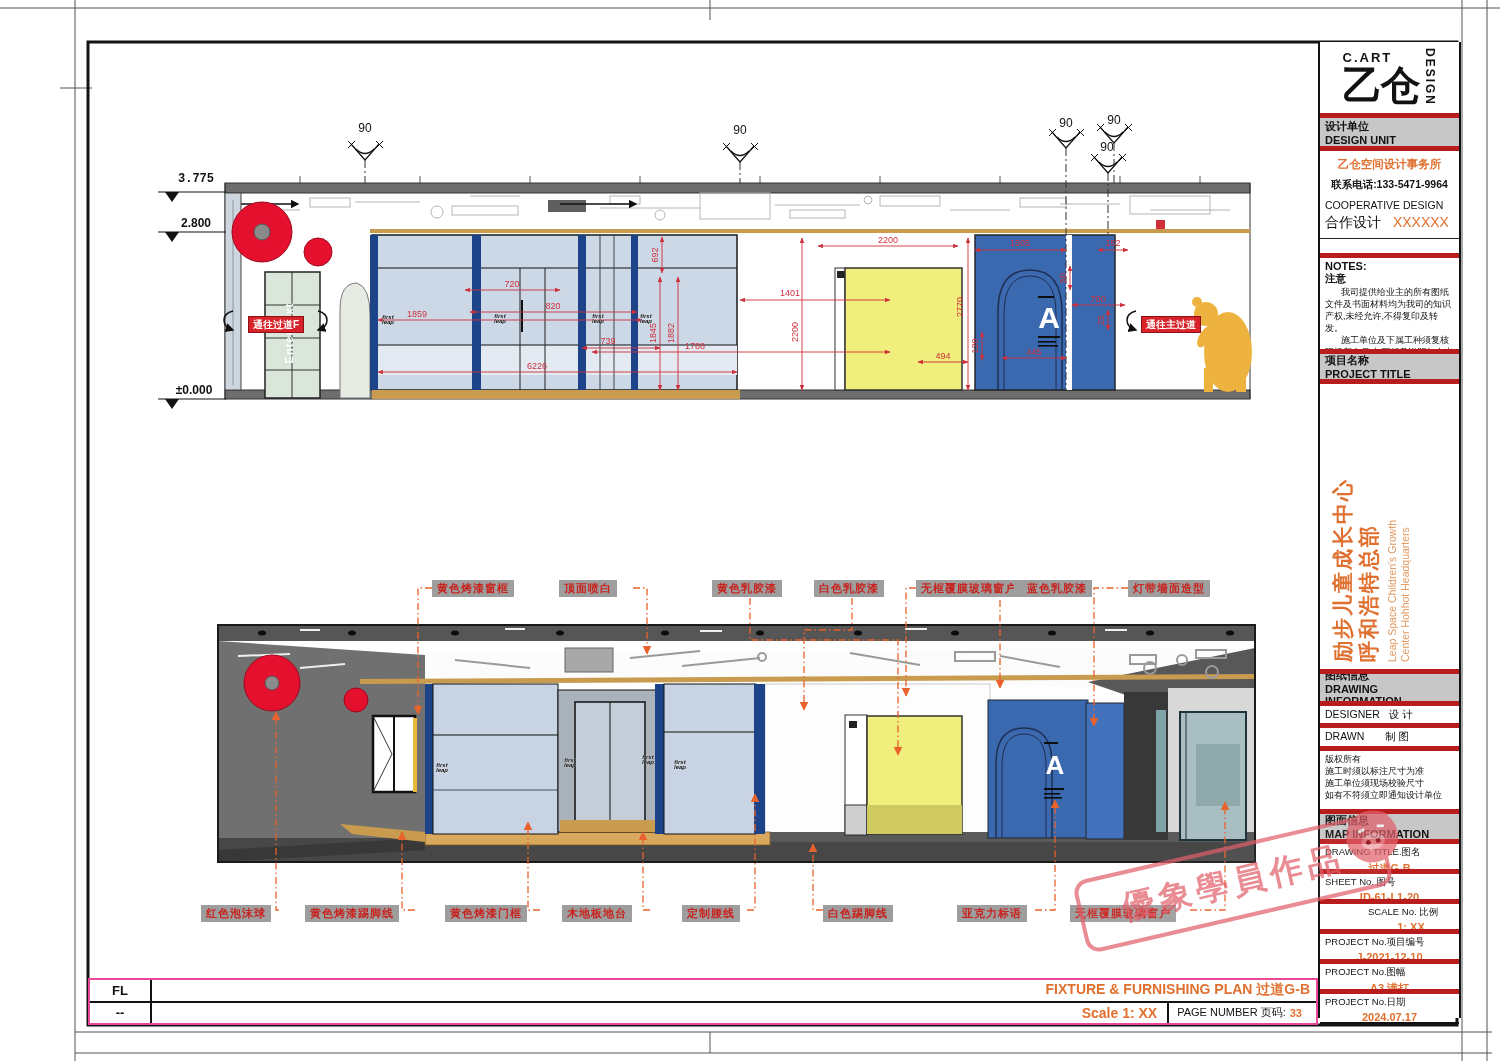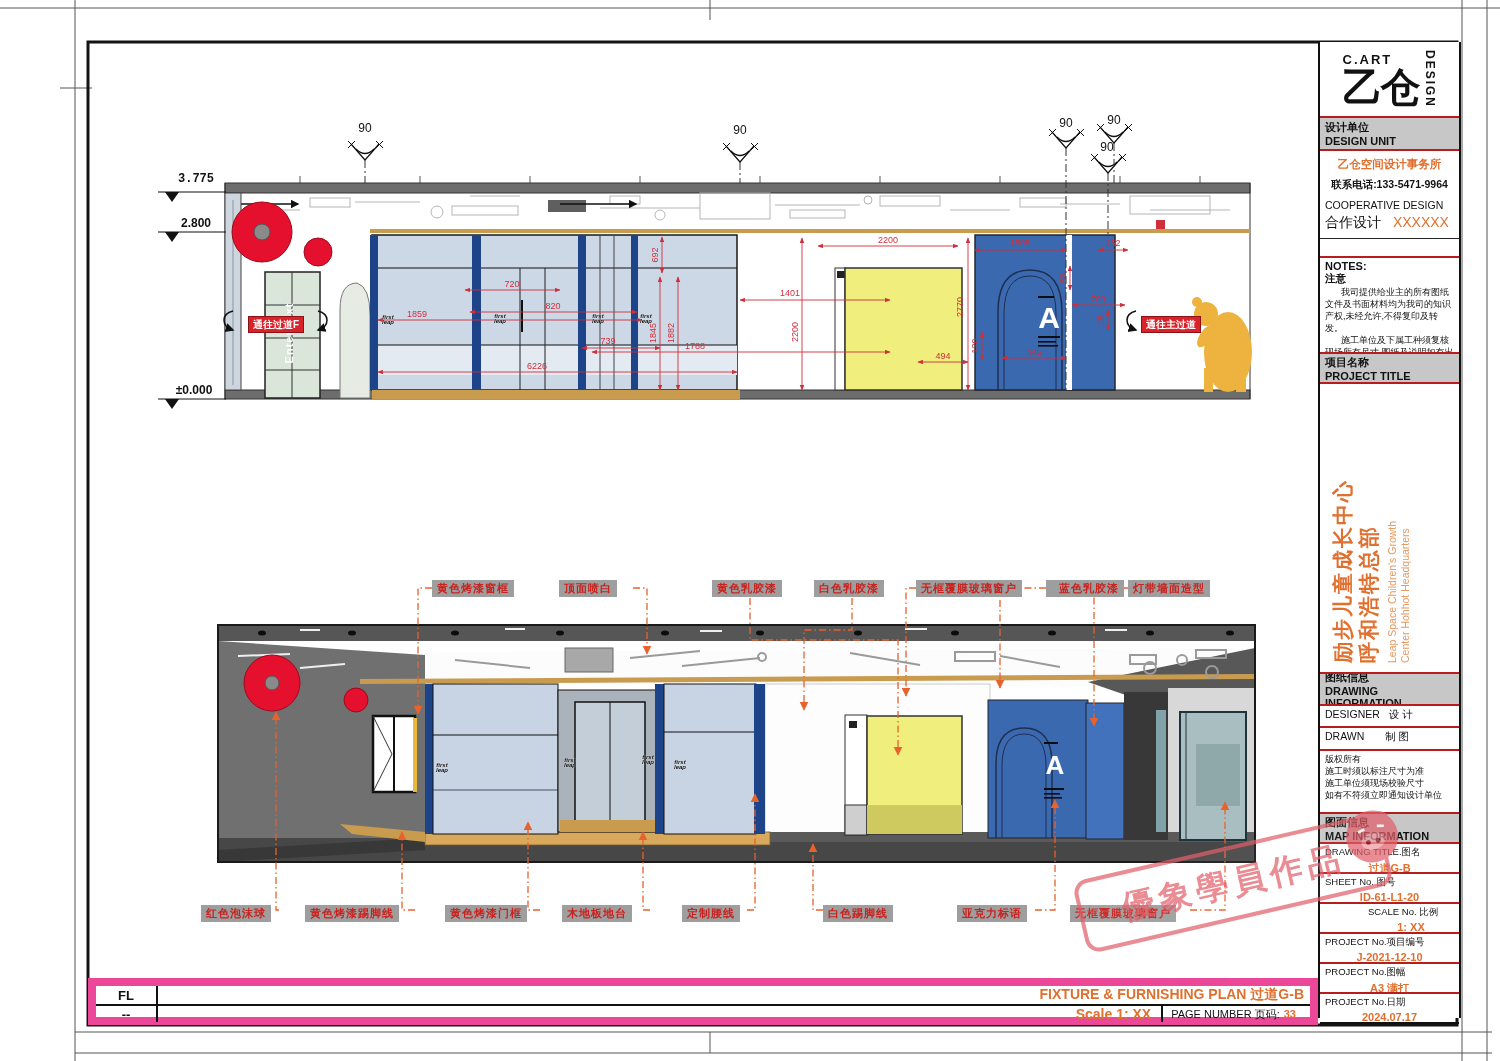--- a/index.html
+++ b/index.html
@@ -21,31 +21,31 @@
            text-shadow:0 0 1px #fff;transform:translate(-50%,-50%);text-align:center;}
   .badge{position:absolute;background:#d8232a;color:#fff;font:bold 10px/15px "Liberation Sans",sans-serif;
          padding:0 4px;border:1px solid #8e1016;white-space:nowrap;z-index:6;}
   .ltrA{position:absolute;color:#fff;font-weight:bold;transform:translate(-50%,-50%);z-index:5;
         font-family:"Liberation Sans",sans-serif;}
   .entertext{position:absolute;color:#fff;font:bold 11px/11px "Liberation Sans",sans-serif;
              transform:translate(-50%,-50%) rotate(-90deg);white-space:nowrap;z-index:5;letter-spacing:1px;}
   
   .tb{position:absolute;left:1318px;top:42px;width:139px;height:976px;border-left:2px solid #111;
       border-right:2px solid #111;background:#fff;z-index:4;font-family:"Liberation Sans",sans-serif;}
-  .tb .sec{border-bottom:2px solid #b91c1c;box-sizing:border-box;padding:2px 5px;overflow:hidden;position:relative;}
+  .tb .sec{border-bottom:5px solid #b91c1c;box-sizing:border-box;padding:2px 5px;overflow:hidden;position:relative;}
   .tb .band{background:#c7c7c7;font-weight:bold;}
   .tb .cn{font-size:11px;} .tb .en{font-size:11px;}
   .orange{color:#e0702f;}
   .tb .small{font-size:9px;line-height:12px;}
   .vrow{display:flex;flex-direction:column;justify-content:center;}
   .mrow .lab{font-size:9.5px;color:#111;}
   .mrow .val{font-size:11px;font-weight:bold;text-align:center;margin-top:2px;}
   
   .footer{position:absolute;left:88px;top:978px;width:1230px;height:47px;z-index:4;
-          border:8px solid #ec4899;box-sizing:border-box;display:flex;flex-direction:column;background:#fff;}
+          border:2px solid #ec4899;box-sizing:border-box;display:flex;flex-direction:column;background:#fff;}
   .frow{flex:1;display:flex;border-bottom:2px solid #111;}
   .frow:last-child{border-bottom:none;}
   .fcell-l{width:60px;border-right:2px solid #111;display:flex;align-items:center;justify-content:center;
            font:bold 13px "Liberation Sans",sans-serif;}
   .fcell-r{flex:1;display:flex;align-items:center;justify-content:flex-end;padding-right:6px;
            font:bold 14px "Liberation Sans",sans-serif;}
   .pagecell{border-left:2px solid #111;height:100%;display:flex;align-items:center;padding:0 8px;
             font:11px "Liberation Sans",sans-serif;gap:4px;}
   
   .logo{display:flex;align-items:center;justify-content:center;gap:4px;height:100%;}
@@ -424,21 +424,21 @@
       <div class="ang" style="left: 365px; top: 128px;">90</div>
       <div class="ang" style="left: 740px; top: 130px;">90</div>
       <div class="ang" style="left: 1066px; top: 123px;">90</div>
       <div class="ang" style="left: 1114px; top: 120px;">90</div>
       <div class="ang" style="left: 1107px; top: 147px;">90</div>
       <div class="anno" style="left: 432px; top: 580px;">黄色烤漆窗框</div>
       <div class="anno" style="left: 559px; top: 580px;">顶面喷白</div>
       <div class="anno" style="left: 712px; top: 580px;">黄色乳胶漆</div>
       <div class="anno" style="left: 814px; top: 580px;">白色乳胶漆</div>
       <div class="anno" style="left: 916px; top: 580px;">无框覆膜玻璃窗户</div>
-      <div class="anno" style="left: 1046px; top: 580px; padding-left: 13px;">蓝色乳胶漆</div>
+      <div class="anno" style="left: 1014px; top: 580px; padding-left: 13px;">蓝色乳胶漆</div>
       <div class="anno" style="left: 1128px; top: 580px;">灯带墙面造型</div>
       <div class="anno" style="left: 201px; top: 905px;">红色泡沫球</div>
       <div class="anno" style="left: 305px; top: 905px;">黄色烤漆踢脚线</div>
       <div class="anno" style="left: 445px; top: 905px;">黄色烤漆门框</div>
       <div class="anno" style="left: 562px; top: 905px;">木地板地台</div>
       <div class="anno" style="left: 682px; top: 905px;">定制腰线</div>
       <div class="anno" style="left: 823px; top: 905px;">白色踢脚线</div>
       <div class="anno" style="left: 957px; top: 905px;">亚克力标语</div>
       <div class="anno" style="left: 1070px; top: 905px;">无框覆膜玻璃窗户</div>
       <div class="fl" style="left: 388px; top: 320px;">

